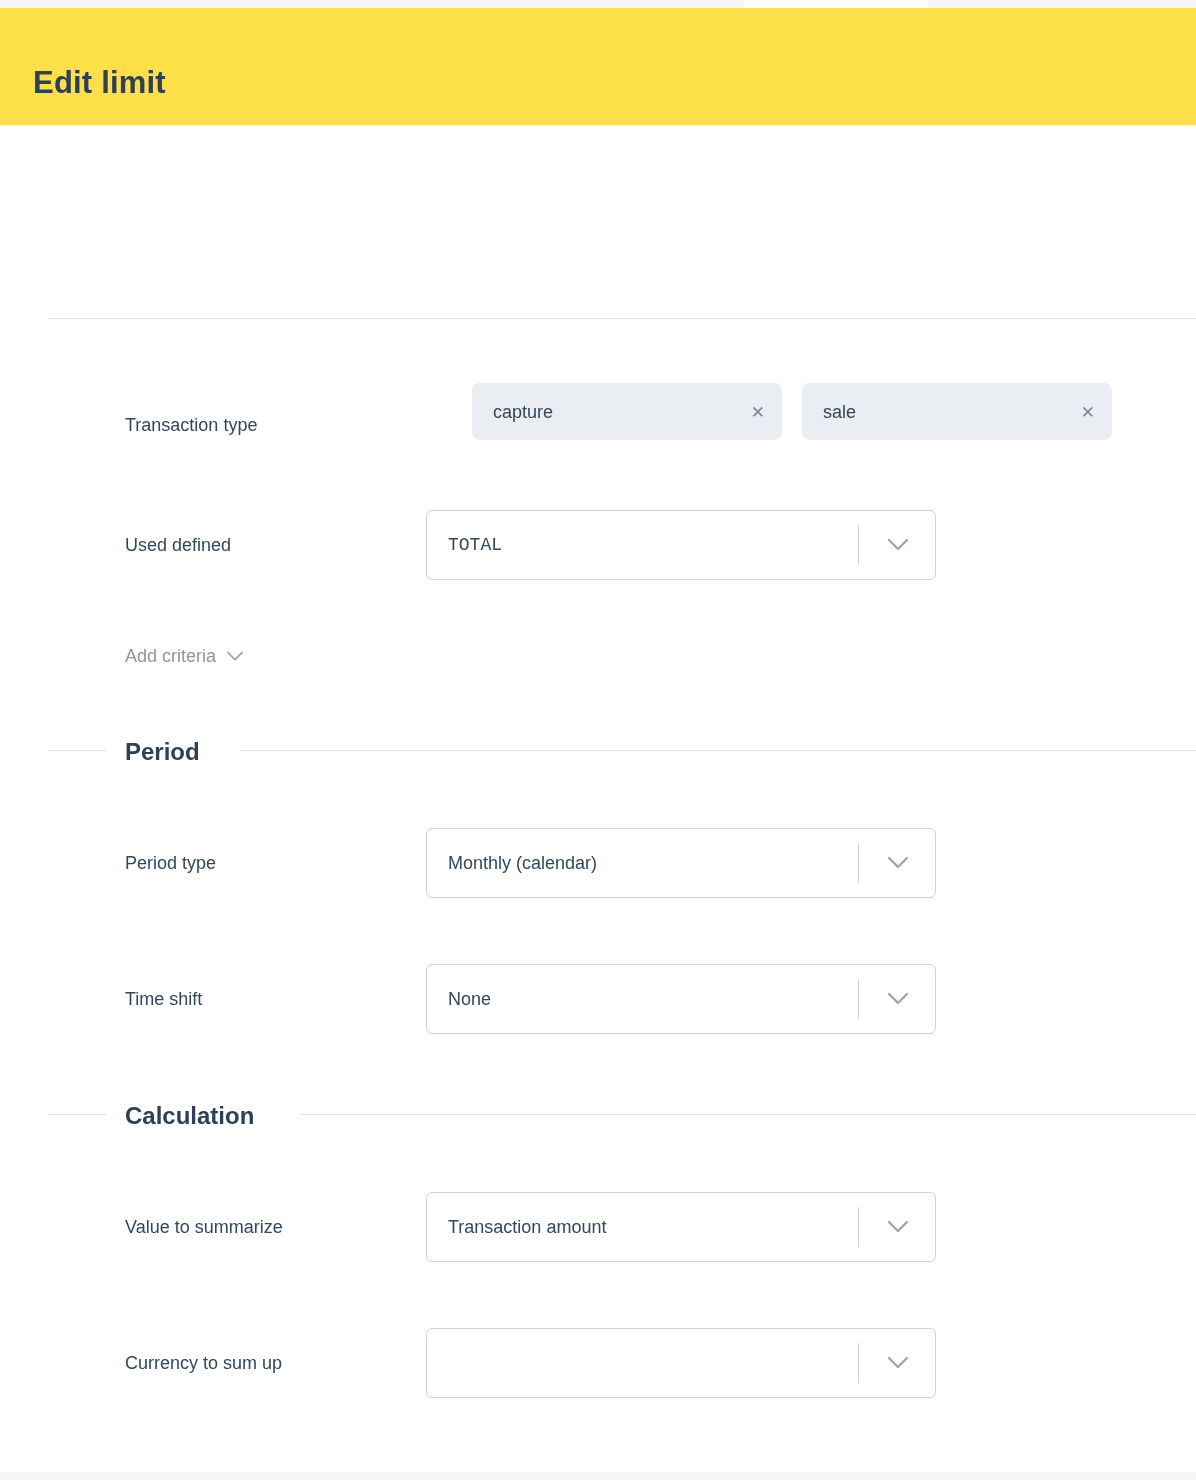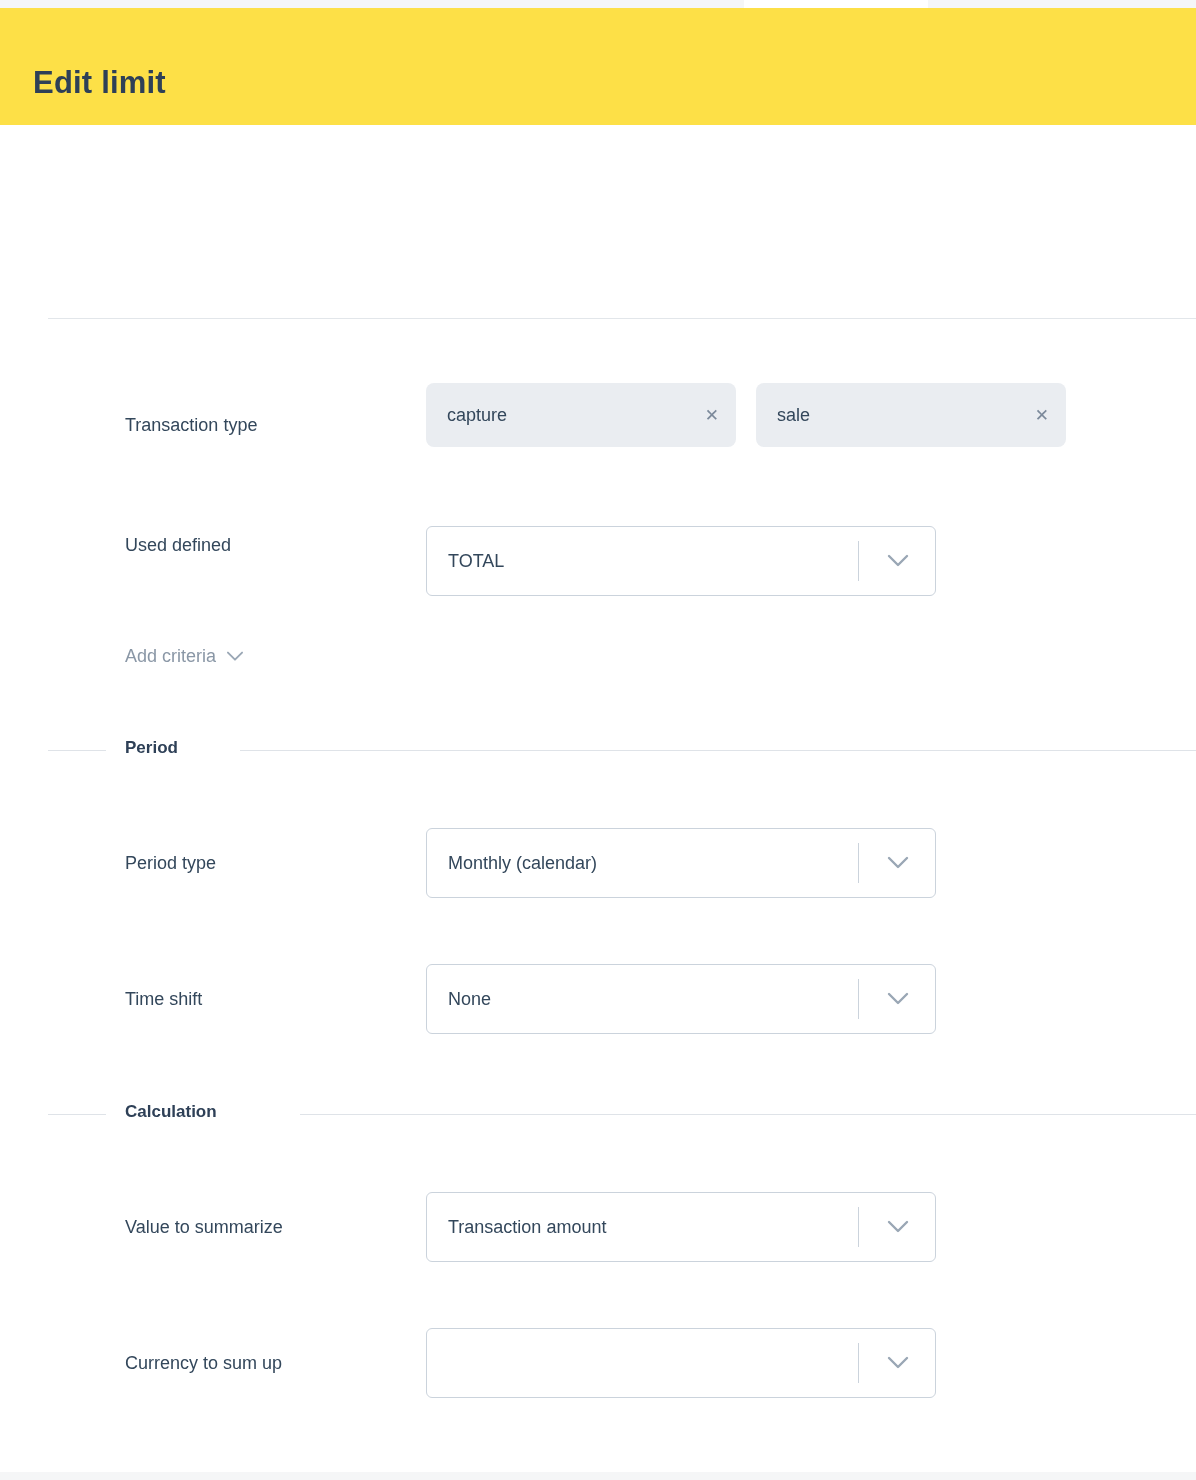--- a/index.html
+++ b/index.html
@@ -126,24 +126,25 @@
     position: absolute;
     left: 48px;
     width: 1148px;
     height: 1px;
     background: #e2e6ea;
   }
 
   
   .chip {
     position: absolute;
-    height: 64px;
+    height: 57px;
     background: #eaedf1;
     border-radius: 8px;
     box-sizing: border-box;
+    margin-left: 46px;
   }
   .chip-label {
     position: absolute;
     left: 21px;
     top: 50%;
     transform: translateY(-50%);
     font-size: 18px;
     color: #33475b;
     white-space: nowrap;
   }
@@ -183,21 +184,21 @@
     left: 48px;
     top: 12px;
     width: 58px;
     height: 1px;
     background: #dfe3e8;
   }
   .section .sec-title {
     position: absolute;
     left: 125px;
     top: 0;
-    font-size: 17px;
+    font-size: 24px;
     font-weight: bold;
     color: #2e4057;
     white-space: nowrap;
   }
   .section .rule-right {
     position: absolute;
     top: 12px;
     height: 1px;
     background: #dfe3e8;
   }
@@ -235,21 +236,21 @@
       <div class="chip-remove">✕</div>
     </div>
     <div class="chip" style="left:756px; width:310px; top:0;text-align:right;">
       <div class="chip-label">sale</div>
       <div class="chip-remove">✕</div>
     </div>
   </div>
 
   <div class="row" style="top:385px; height:70px;padding-left:46px;">
     <div class="field-label" style="top:24px;">Used defined</div>
-    <div class="select-box" style="top:16px;">
+    <div class="select-box" style="top:0;font-family:Liberation Mono, monospace;">
       <div class="select-value">TOTAL</div>
       <div class="select-divider"></div>
       <div class="select-caret">
         <svg width="22" height="14" viewBox="0 0 22 14">
             <polyline points="2,2 11,11 20,2" fill="none" stroke="#9aa7b5" stroke-width="2.4" stroke-linecap="round" stroke-linejoin="round"></polyline>
           </svg>
       </div>
     </div>
   </div>
 

